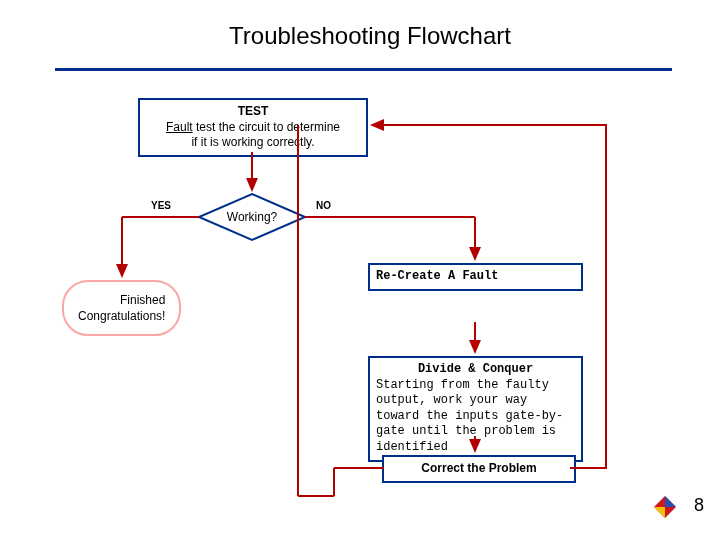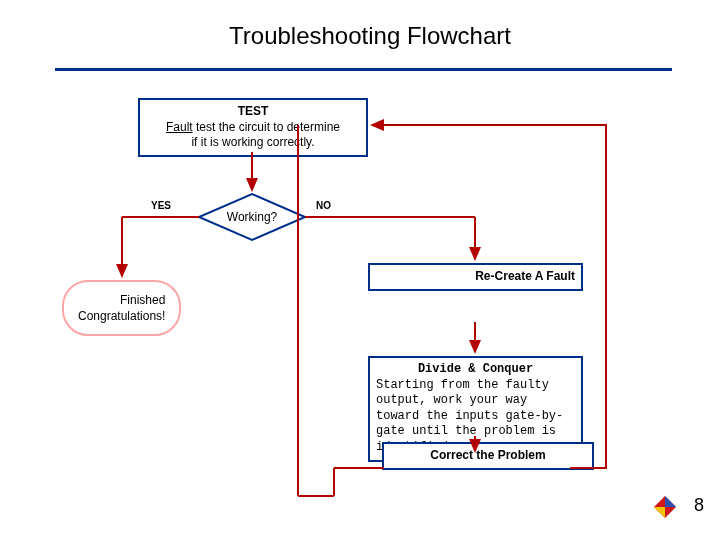--- a/index.html
+++ b/index.html
@@ -118,29 +118,29 @@
 
 <div class="label" style="left:151px; top:200px;">YES</div>
 <div class="label" style="left:316px; top:200px;">NO</div>
 
 <div class="finished" style="left:62px; top:280px;">
   <span>Finished</span><br>
   <span>Congratulations!</span>
 </div>
 
 <div class="box" style="left:368px; top:263px; width:215px; text-align:left;">
-  <div class="heading" style="text-align:right;">Re-Create A Fault</div>
+  <div class="heading" style="text-align:left;font-family:Liberation Mono, monospace;">Re-Create A Fault</div>
 </div>
 
 <div class="box" style="left:368px; top:356px; width:215px; text-align:left;font-family:Liberation Mono, monospace;">
   <div class="heading" style="text-align:center;">Divide &amp; Conquer</div>
   <div>Starting from the faulty output, work your way toward the inputs gate-by-gate until the problem is identified</div>
 </div>
 
-<div class="box" style="left:382px; top:442px; width:212px;">
+<div class="box" style="left:382px; top:455px; width:194px;">
   <div class="heading">Correct the Problem</div>
 </div>
 
 <svg class="overlay">
   <defs>
     <marker id="ah" markerWidth="8" markerHeight="8" refX="6" refY="3" orient="auto">
       <path d="M0,0 L7,3 L0,6 Z" fill="#b30000"></path>
     </marker>
   </defs>
 

